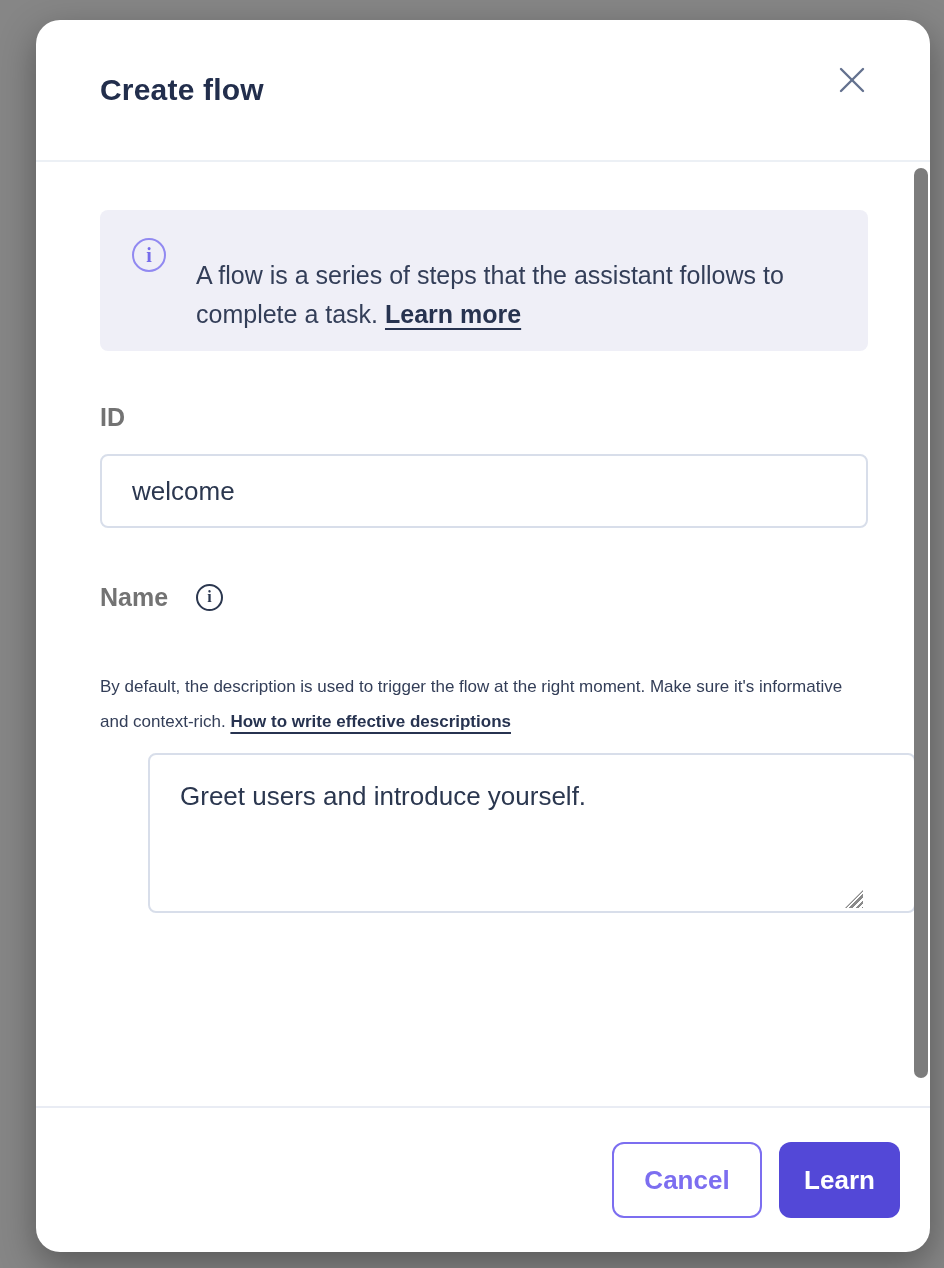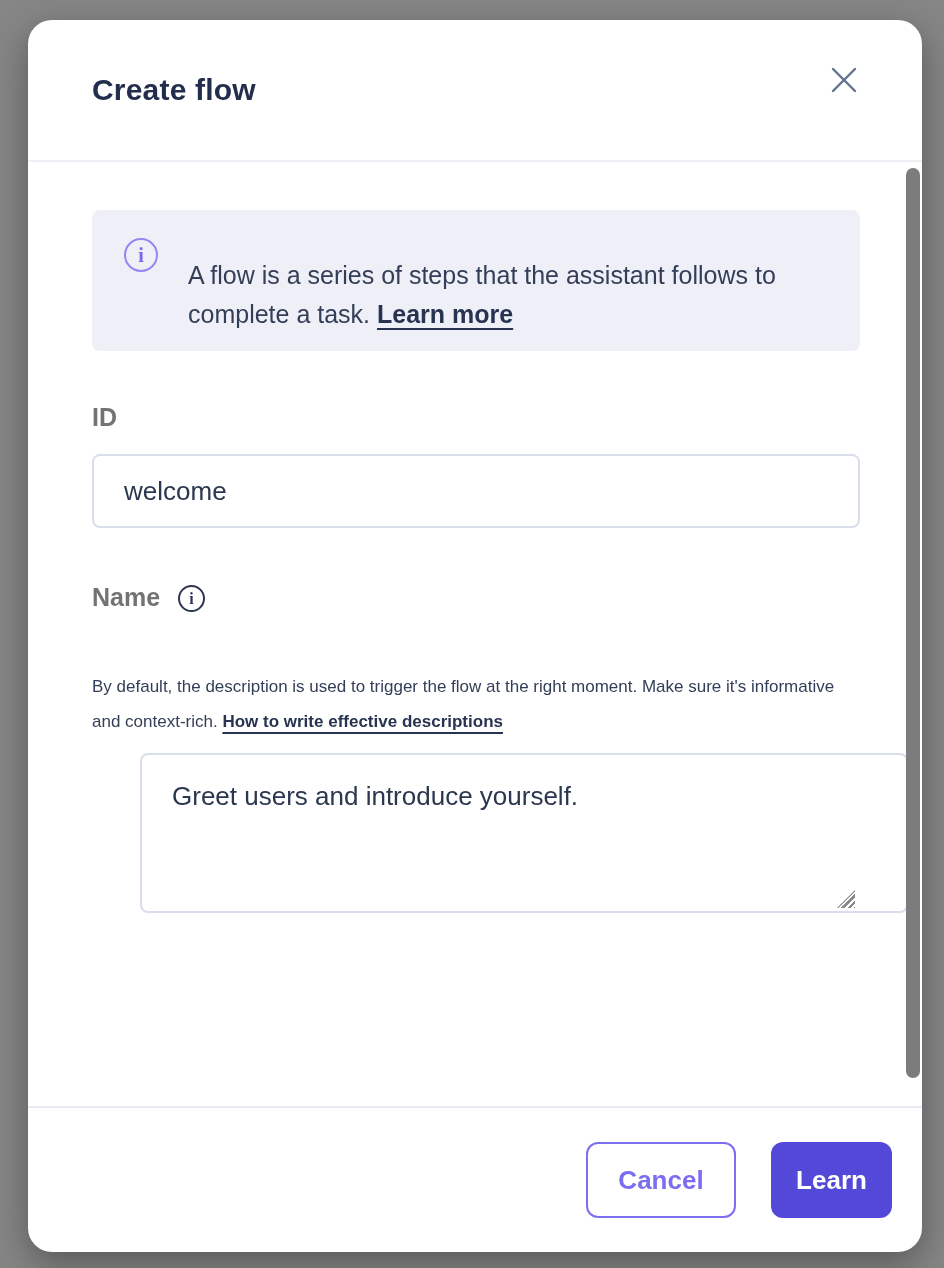--- a/index.html
+++ b/index.html
@@ -5,21 +5,21 @@
   * { box-sizing: border-box; margin: 0; padding: 0; }
   html, body { width: 944px; height: 1268px; }
   body {
     background: #868686;
     font-family: "Liberation Sans", sans-serif;
     position: relative;
     overflow: hidden;
   }
   .modal {
     position: absolute;
-    left: 28px; top: 20px;
+    left: 36px; top: 20px;
     width: 894px; height: 1232px;
     background: #ffffff;
     border-radius: 24px;
     box-shadow: 0 12px 36px rgba(0,0,0,0.35);
     display: flex;
     flex-direction: column;
     overflow: hidden;
   }
   
   .modal-header {
@@ -91,22 +91,22 @@
     cursor: pointer;
   }
   .field-label {
     font-size: 25px;
     font-weight: 700;
     color: #737373;
     line-height: 30px;
   }
   .label-row {
     display: flex;
-    align-items: flex-end;
-    gap: 18px;
+    align-items: center;
+    gap: 28px;
   }
   .name-info-icon {
     width: 27px; height: 27px;
     border: 2px solid #2b374f;
     border-radius: 50%;
     color: #2b374f;
     font-size: 16px;
     font-weight: 600;
     display: flex;
     align-items: center;
@@ -171,21 +171,21 @@
     );
     cursor: nwse-resize;
   }
   
   .modal-footer {
     flex: 0 0 146px;
     border-top: 2px solid #e9ecf4;
     display: flex;
     align-items: center;
     justify-content: flex-end;
-    gap: 35px;
+    gap: 17px;
     padding: 0 30px 0 0;
   }
   .btn {
     height: 76px;
     border-radius: 12px;
     font-size: 26px;
     font-weight: 700;
     font-family: "Liberation Sans", sans-serif;
     cursor: pointer;
     display: flex;

